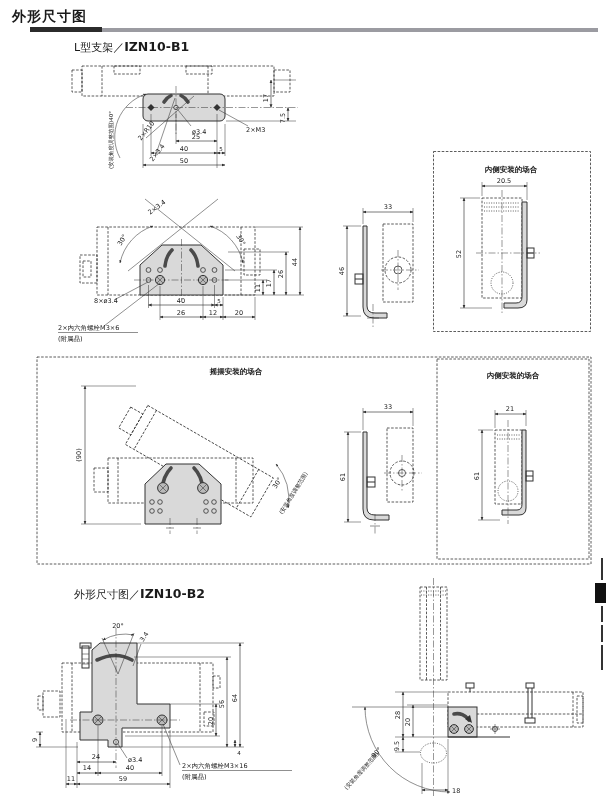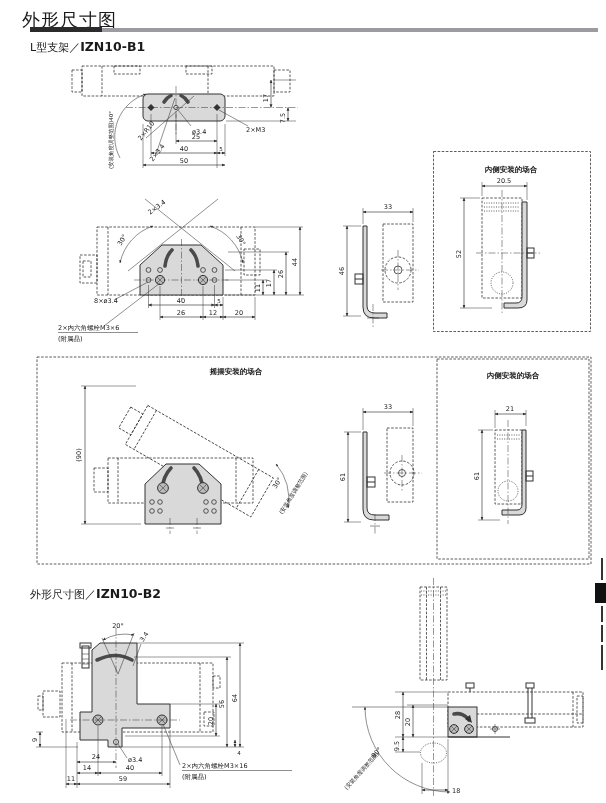--- a/index.html
+++ b/index.html
@@ -1,22 +1,22 @@
 <!DOCTYPE html>
 <html><head>
 <meta charset="utf-8">
 <style>
   html,body{margin:0;padding:0;background:#fff;}
   #page{position:relative;width:606px;height:803px;background:#fff;overflow:hidden;
         font-family:"DejaVu Sans","Liberation Sans",sans-serif;color:#1a1a1a;}
   .abs{position:absolute;}
-  .title{left:22px;top:8px;font-size:18px;font-weight:normal;letter-spacing:1px;}
+  .title{left:12px;top:8px;font-size:14px;font-weight:bold;letter-spacing:1px;}
   .rule-black{left:30px;top:27px;width:72px;height:5px;background:#2b2b2b;}
   .rule-gray{left:102px;top:28px;width:496px;height:4px;background:#9b9ba1;}
-  .sec-h{font-size:11px;}
+  .sec-h{font-size:11px;margin-left:44px;}
   .sec-h b{font-size:12.5px;}
   svg{position:absolute;overflow:visible;}
   svg text{font-family:"DejaVu Sans","Liberation Sans",sans-serif;font-size:6.5px;fill:#1a1a1a;}
   .t5{font-size:5.5px;}
   .t7{font-size:7.5px;font-weight:bold;}
   .ln{stroke:#333;stroke-width:1;fill:none;}
   .thin{stroke:#333;stroke-width:.55;fill:none;}
   .dash{stroke:#333;stroke-width:.8;fill:none;stroke-dasharray:2.6 1.5;}
   .dot{stroke:#333;stroke-width:.8;fill:none;stroke-dasharray:1 1.4;}
   .cl{stroke:#333;stroke-width:.5;fill:none;stroke-dasharray:7 2 1.5 2;}

